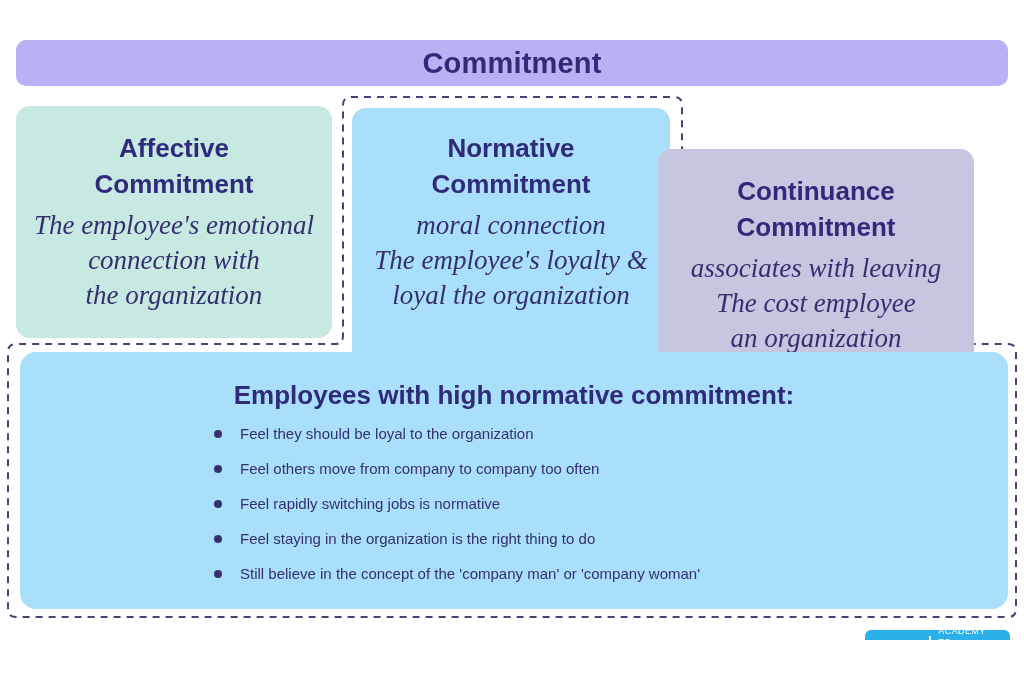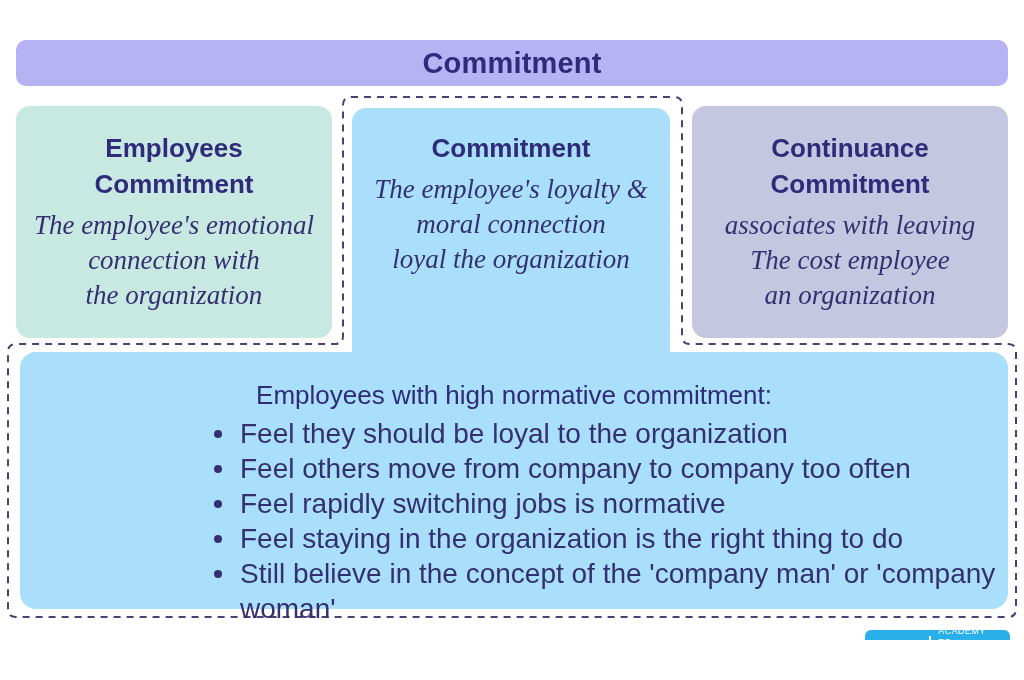--- a/index.html
+++ b/index.html
@@ -46,21 +46,21 @@
     position: absolute;
     top: 106px; height: 232px;
     border-radius: 14px;
     box-sizing: border-box;
     padding-top: 24px;
     text-align: center;
   }
   .type-box.affective   { left: 16px;  width: 316px; background: var(--affective-bg); }
   .type-box.normative   { left: 352px; width: 318px; background: var(--normative-bg);
                           top: 108px; height: 250px; border-radius: 14px 14px 0 0; padding-top: 22px; }
-  .type-box.continuance { left: 692px; width: 316px; background: var(--continuance-bg); }
+  .type-box.continuance { left: 658px; width: 316px; background: var(--continuance-bg); margin-top: 43px; }
 
   .type-title {
     font-size: 26px; font-weight: bold; line-height: 36px;
     color: var(--heading-text);
   }
   .type-desc {
     margin-top: 6px;
     font-family: "Liberation Serif", serif;
     font-style: italic;
     font-size: 27px; line-height: 35px;
@@ -72,32 +72,32 @@
     position: absolute;
     left: 20px; top: 352px;
     width: 988px; height: 257px;
     background: var(--details-bg);
     border-radius: 16px;
     box-sizing: border-box;
   }
   .details-heading {
     margin-top: 26px;
     text-align: center;
-    font-size: 26px; font-weight: normal; line-height: 34px;
+    font-size: 26px; font-weight: bold; line-height: 34px;
     color: var(--heading-text);
   }
   .details-list {
     list-style: none;
     margin: 4px 0 0 192px;
     padding: 0;
   }
   .details-list li {
     position: relative;
     padding-left: 28px;
-    font-size: 28px; line-height: 35px;
+    font-size: 15px; line-height: 35px;
     color: var(--body-text);
   }
   .details-list li::before {
     content: "";
     position: absolute;
     left: 2px; top: 14px;
     width: 8px; height: 8px;
     border-radius: 50%;
     background: var(--body-text);
   }
@@ -141,37 +141,38 @@
              V 609 Q 1016,617 1008,617 H 16 Q 8,617 8,609 V 352 Q 8,344 16,344 H 335
              Q 343,344 343,336 V 105 Q 343,97 351,97 Z"></path>
   </svg>
 
   <div class="banner">
     <div class="banner-title">Commitment</div>
   </div>
 
   <div class="type-box affective">
     <div class="type-title">
-      <div>Employees</div>
+      <div>Affective</div>
       <div>Commitment</div>
     </div>
     <div class="type-desc">
       <div>The employee's emotional</div>
       <div>connection with</div>
       <div>the organization</div>
     </div>
   </div>
 
   <div class="type-box normative">
     <div class="type-title">
+      <div>Normative</div>
       <div>Commitment</div>
     </div>
     <div class="type-desc">
+      <div>moral connection</div>
       <div>The employee's loyalty &amp;</div>
-      <div>moral connection</div>
       <div>loyal the organization</div>
     </div>
   </div>
 
   <div class="type-box continuance">
     <div class="type-title">
       <div>Continuance</div>
       <div>Commitment</div>
     </div>
     <div class="type-desc">

